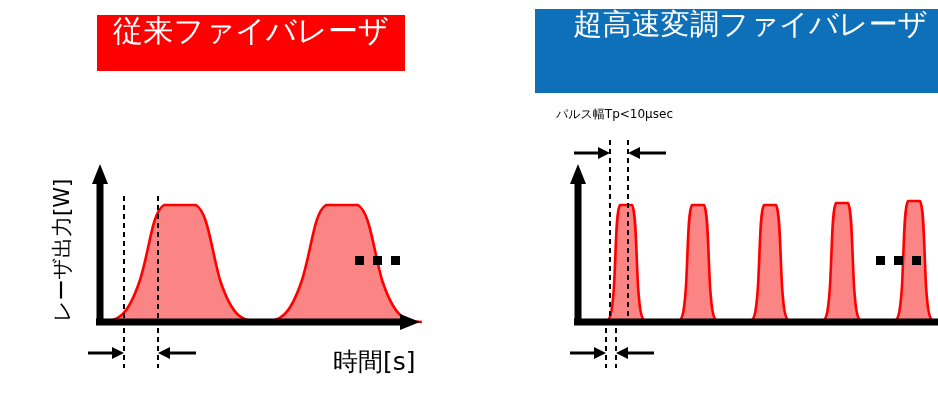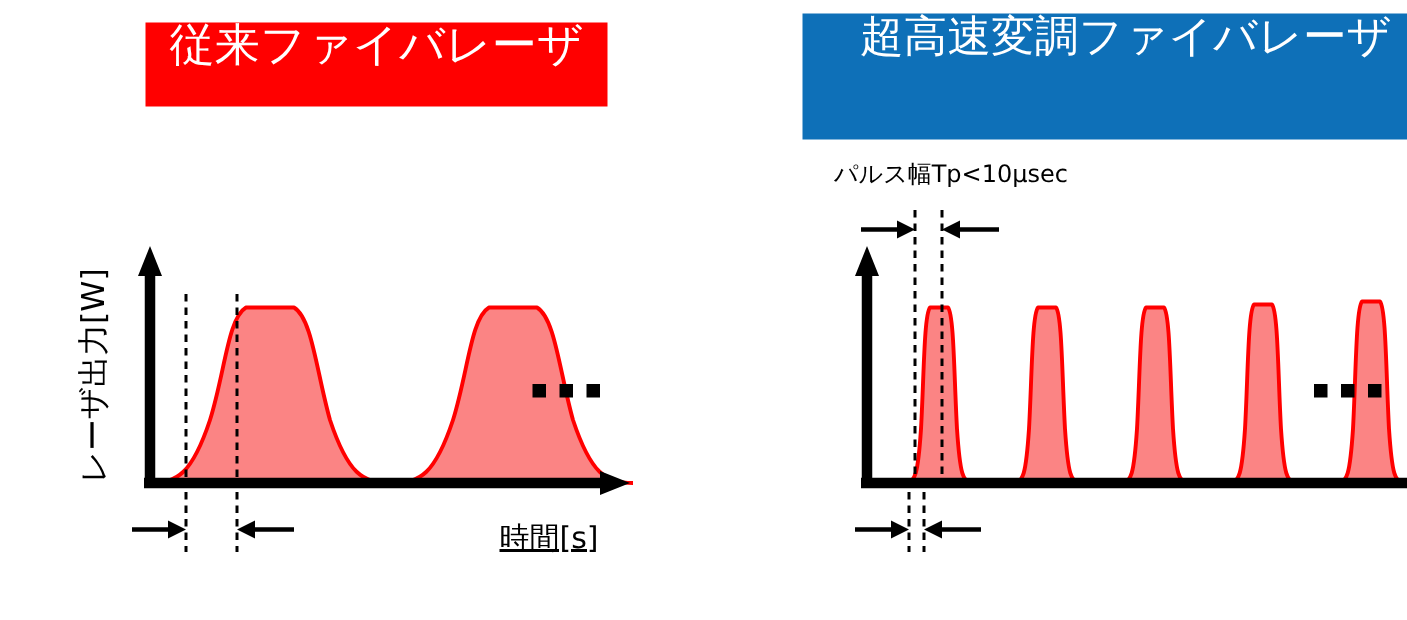--- a/index.html
+++ b/index.html
@@ -72,41 +72,40 @@
     font-size: 21px;
     white-space: nowrap;
     transform-origin: 0 0;
     transform: rotate(-90deg);
     letter-spacing: 0px;
   }
   #ylabel-left  { left: 48px; top: 322px; }
 
   .x-axis-label {
     position: absolute;
-    font-size: 20px;
-    white-space: nowrap;
-    text-decoration: underline;
+    font-size: 25px;
+    white-space: nowrap;
   }
   #xlabel-left  { left: 333px; top: 345px; }
 
   
   .plot-svg {
     position: absolute;
     left: 0;
     top: 0;
     width: 470px;
     height: 413px;
   }
 
   
   #pulsewidth-label {
     position: absolute;
     left: 556px;
     top: 106px;
-    font-size: 16px;
+    font-size: 12px;
     white-space: nowrap;
   }
 
   
   .caption {
     position: absolute;
     font-size: 23px;
     white-space: nowrap;
     letter-spacing: 0px;
   }

